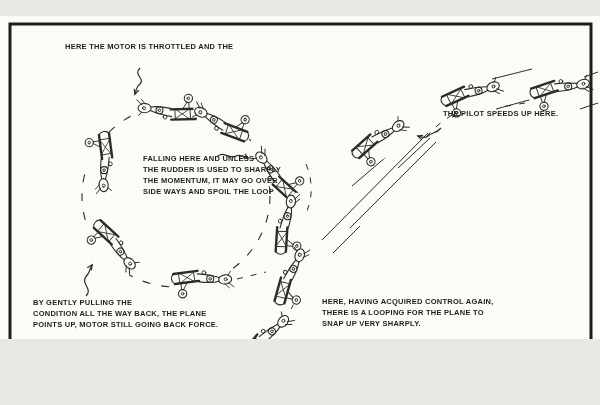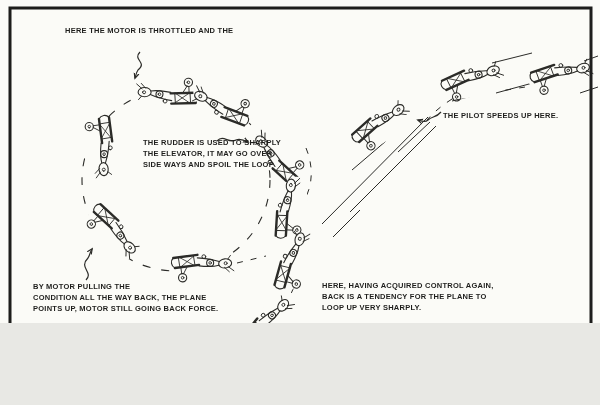--- a/index.html
+++ b/index.html
@@ -1,17 +1,17 @@
 <!DOCTYPE html>
 <html><head>
 <meta charset="utf-8">
 <style>
   html,body{margin:0;padding:0;background:#e8e8e4;}
   #stage{
-    position:relative;width:600px;height:323px;margin:0 auto;
+    position:relative;width:600px;height:323px;margin:16px auto;
     background:#fbfbf7;overflow:hidden;
     font-family:"Liberation Sans",sans-serif;
   }
   #art{position:absolute;left:0;top:0;}
   .caption{
     position:absolute;color:#1e1e1c;font-size:7.5px;font-weight:700;
     letter-spacing:.25px;line-height:11px;white-space:nowrap;
   }
   #figure-title{
     position:absolute;color:#171715;
@@ -154,33 +154,34 @@
         <path d="M320,329 C312,334 308,328 300,331 C296,333 294,331 291,330" fill="none" stroke="#2b2b28" stroke-width="1.2" marker-end="url(#ah)"></path>
       </g>
     <rect id="frame" fill="none" x="10" y="8" width="581" height="388" stroke="#1d1d1b" stroke-width="3"></rect>
   </svg>
 
   <div id="captions">
       <div class="caption" style="left: 65px; top: 25px;">
         <div>HERE THE MOTOR IS THROTTLED AND THE</div>
       </div>
       <div class="caption" style="left: 143px; top: 137px;">
+        <div>FALLING HERE AND UNLESS</div>
         <div>THE RUDDER IS USED TO SHARPLY</div>
-        <div>THE ELEVATOR, IT MAY GO OVER</div>
+        <div>THE MOMENTUM, IT MAY GO OVER</div>
         <div>SIDE WAYS AND SPOIL THE LOOP</div>
       </div>
-      <div class="caption" style="left: 443px; top: 110px;">
+      <div class="caption" style="left: 443px; top: 92px;">
         <div>THE PILOT SPEEDS UP HERE.</div>
       </div>
       <div class="caption" style="left: 33px; top: 281px;">
-        <div>BY MOTOR PULLING THE</div>
+        <div>BY GENTLY PULLING THE</div>
         <div>CONDITION ALL THE WAY BACK, THE PLANE</div>
         <div>POINTS UP, MOTOR STILL GOING BACK FORCE.</div>
       </div>
       <div class="caption" style="left: 322px; top: 280px;">
         <div>HERE, HAVING ACQUIRED CONTROL AGAIN,</div>
-        <div>BACK IS A TENDENCY FOR THE PLANE TO</div>
-        <div>LOOP UP VERY SHARPLY.</div>
+        <div>THERE IS A LOOPING FOR THE PLANE TO</div>
+        <div>SNAP UP VERY SHARPLY.</div>
       </div>
     </div>
 
   <div id="figure-title" style="left: 357px; top: 356px;">LOOPING THE LOOP</div>
 </div>
 
 </body></html>

